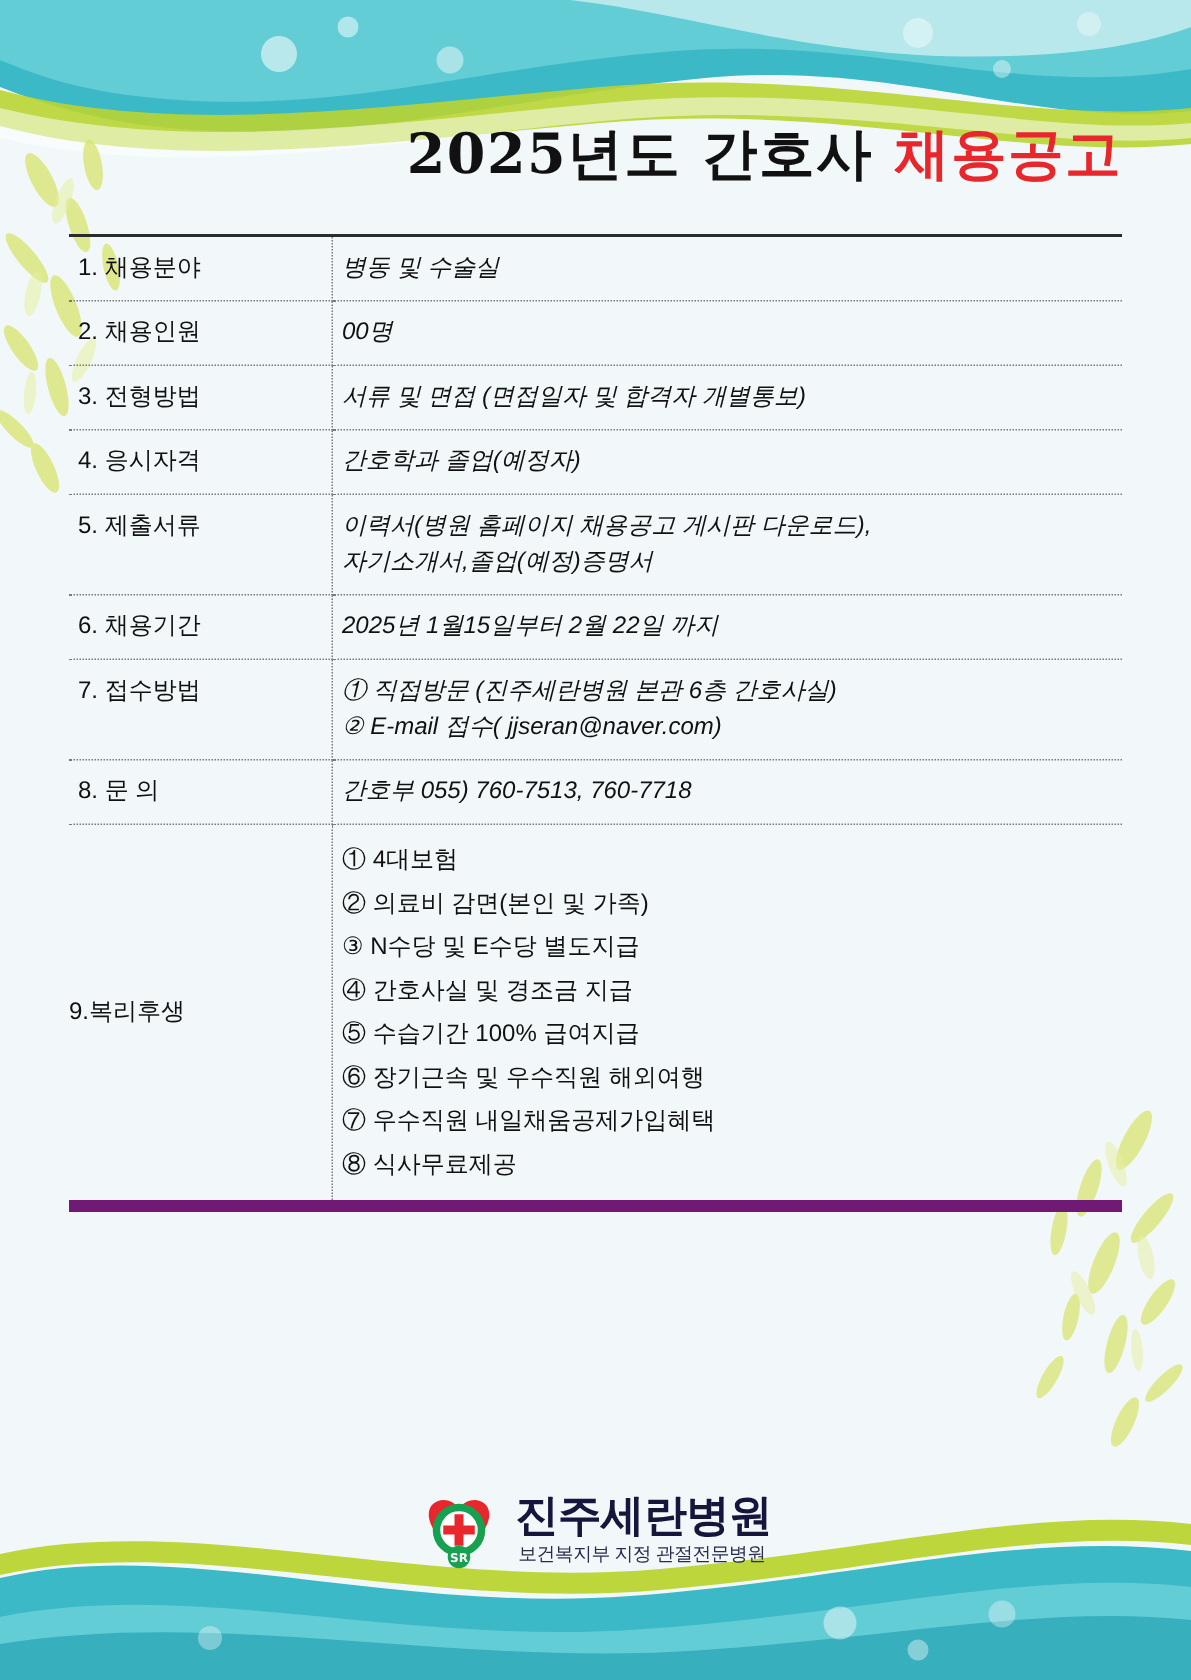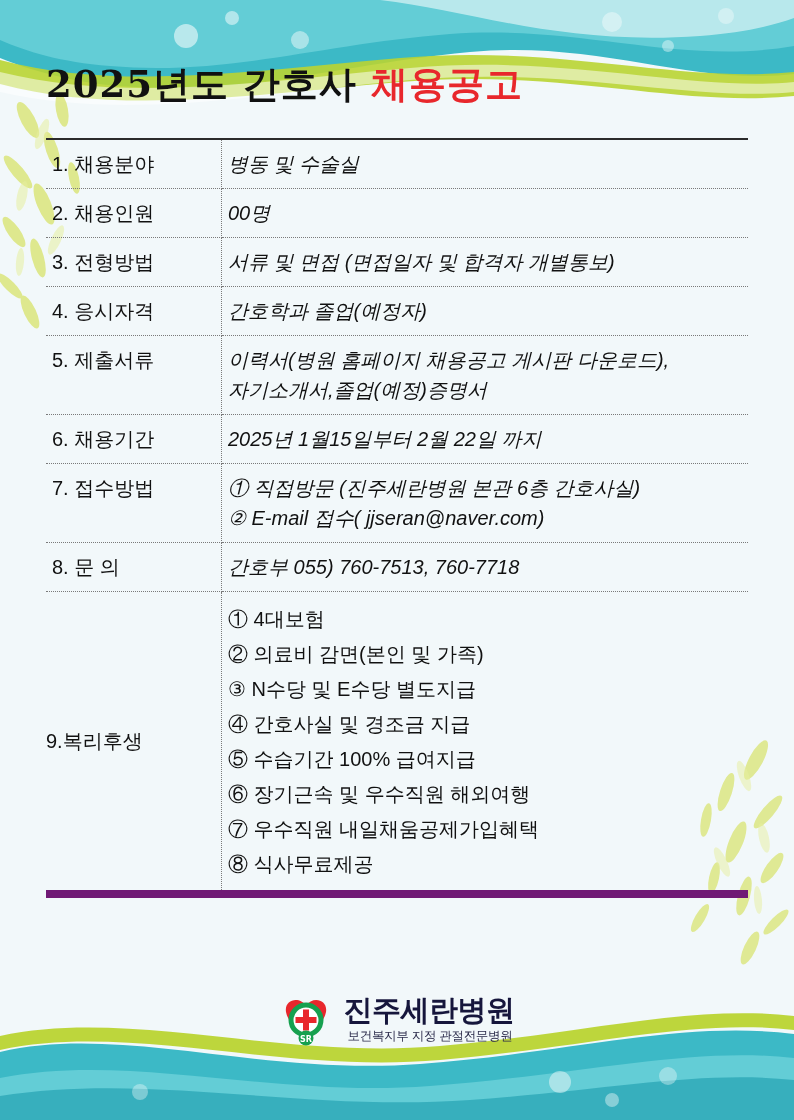--- a/index.html
+++ b/index.html
@@ -32,22 +32,22 @@
   
   .content {
     position: relative;
     z-index: 5;
     padding: 0 46px;
     box-sizing: border-box;
   }
 
   .title {
     margin: 0;
-    padding-top: 60px;
-    text-align: left;
+    padding-top: 78px;
+    text-align: right;
     font-family: "DejaVu Serif", serif;
     font-size: 37px;
     font-weight: bold;
     letter-spacing: 1px;
     color: #111111;
     white-space: nowrap;
   }
   .title .accent {
     color: #e8272c;
     margin-left: 14px;
@@ -63,21 +63,21 @@
   .intro .hl-blue { color: #1f5fd0; }
   .intro .hl-red { color: #e8272c; }
 
   
   .tbl-wrap {
     margin-top: 28px;
   }
   table.notice {
     width: 100%;
     border-collapse: collapse;
-    font-size: 20px;
+    font-size: 16px;
     color: #111111;
   }
   table.notice td {
     padding: 9px 4px 9px 6px;
     vertical-align: top;
     border-bottom: 1px dotted #7a7a7a;
     line-height: 1.5;
   }
   table.notice tr.first-row td {
     border-top: 2px solid #2b2b2b;
@@ -120,21 +120,21 @@
   .logo-mark {
     position: relative;
     width: 52px;
     height: 52px;
     flex: none;
     text-align: right;
   }
   .logo-text {
     display: flex;
     flex-direction: column;
-    align-items: center;
+    align-items: flex-start;
   }
   .logo-name {
     font-family: "DejaVu Sans", sans-serif;
     font-size: 29px;
     font-weight: bold;
     color: #16163c;
     letter-spacing: -0.5px;
     line-height: 1.05;
   }
   .logo-sub {

